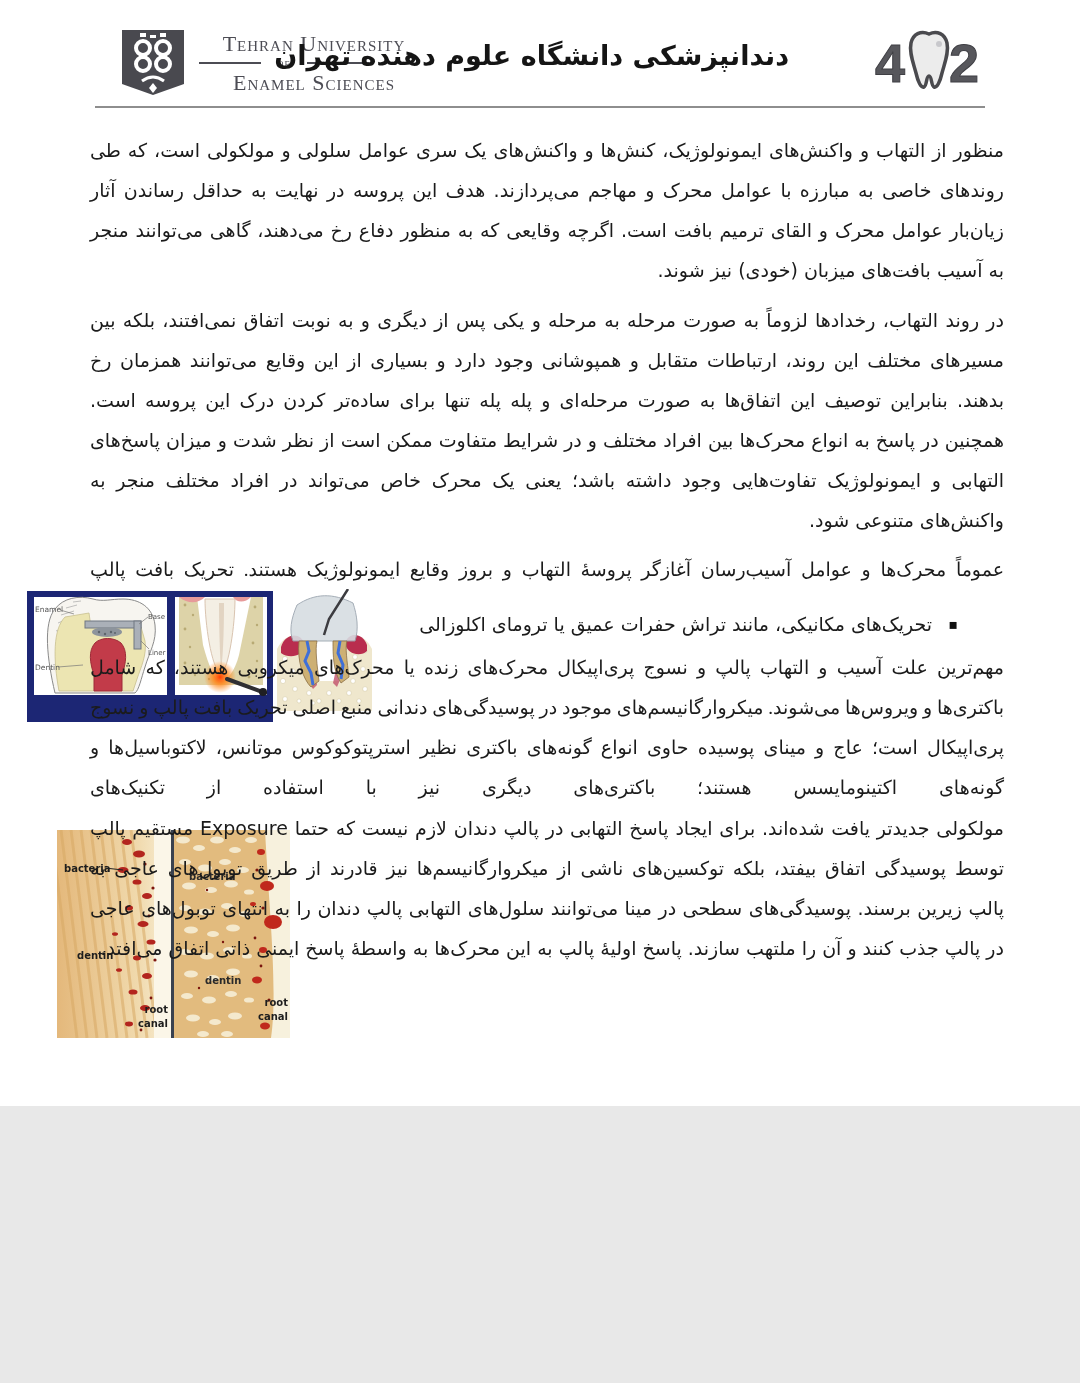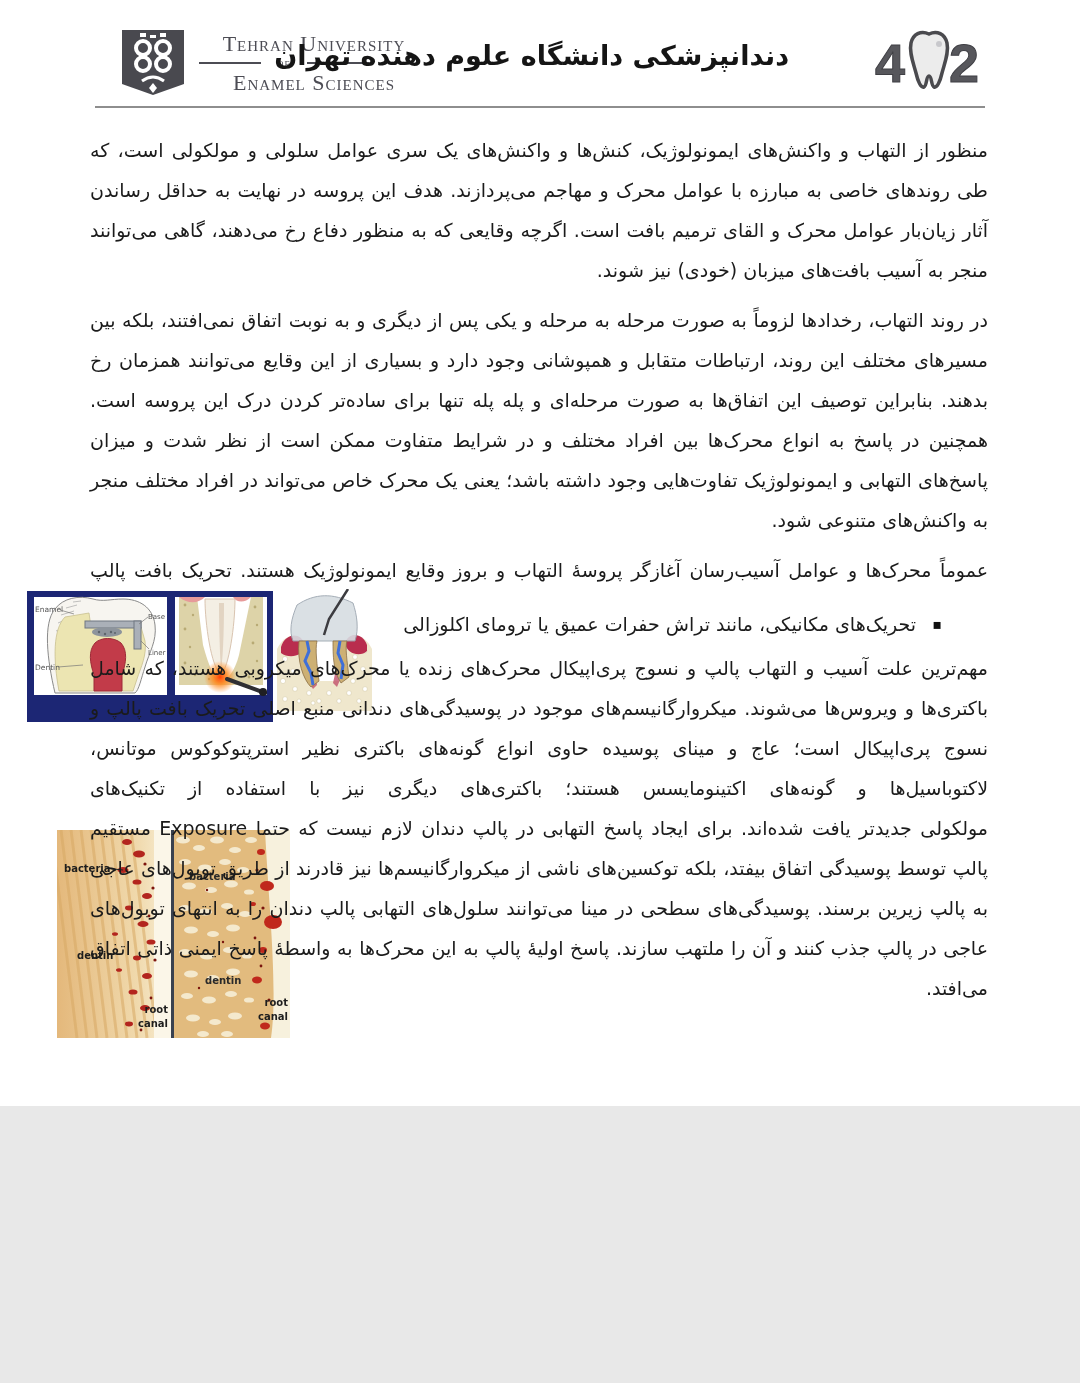--- a/index.html
+++ b/index.html
@@ -22,26 +22,26 @@
   .tums-of { font-size:13px; }
   .title-fa {
     position:absolute; right:196px; top:14px; direction:rtl;
     font-size:27px; font-weight:700; color:#151515; white-space:nowrap;
   }
   .logo402 { position:absolute; right:0; top:2px; width:112px; height:66px; }
   .header-rule { position:absolute; top:106px; left:95px; right:95px; border-top:2px solid #8e8e8e; }
 
   
   .content {
-    position:absolute; top:130px; left:90px; right:92px;
+    position:absolute; top:130px; left:90px; right:76px;
     direction:rtl; text-align:justify; color:#1b1b1b;
     font-size:19px; line-height:40px;
   }
   .content p { margin:0 0 10px 0; }
-  .force-just { text-align-last:justify; }
+  .force-just { text-align-last:justify;font-family:Liberation Serif, serif; }
   .p3a { margin-bottom:0 !important; }
   .p3b { margin-left:330px; margin-bottom:0 !important; }
   .bullets { list-style:none; margin:14px 46px 4px 0; }
   .bullets li { position:relative; padding-right:26px; }
   .bullets li::before {
     content:"▪"; position:absolute; right:0; top:0; font-size:14px; color:#111;
   }
   .p4a { margin-left:215px; margin-bottom:0 !important; }
   .p4b { margin-bottom:0 !important; }
 

